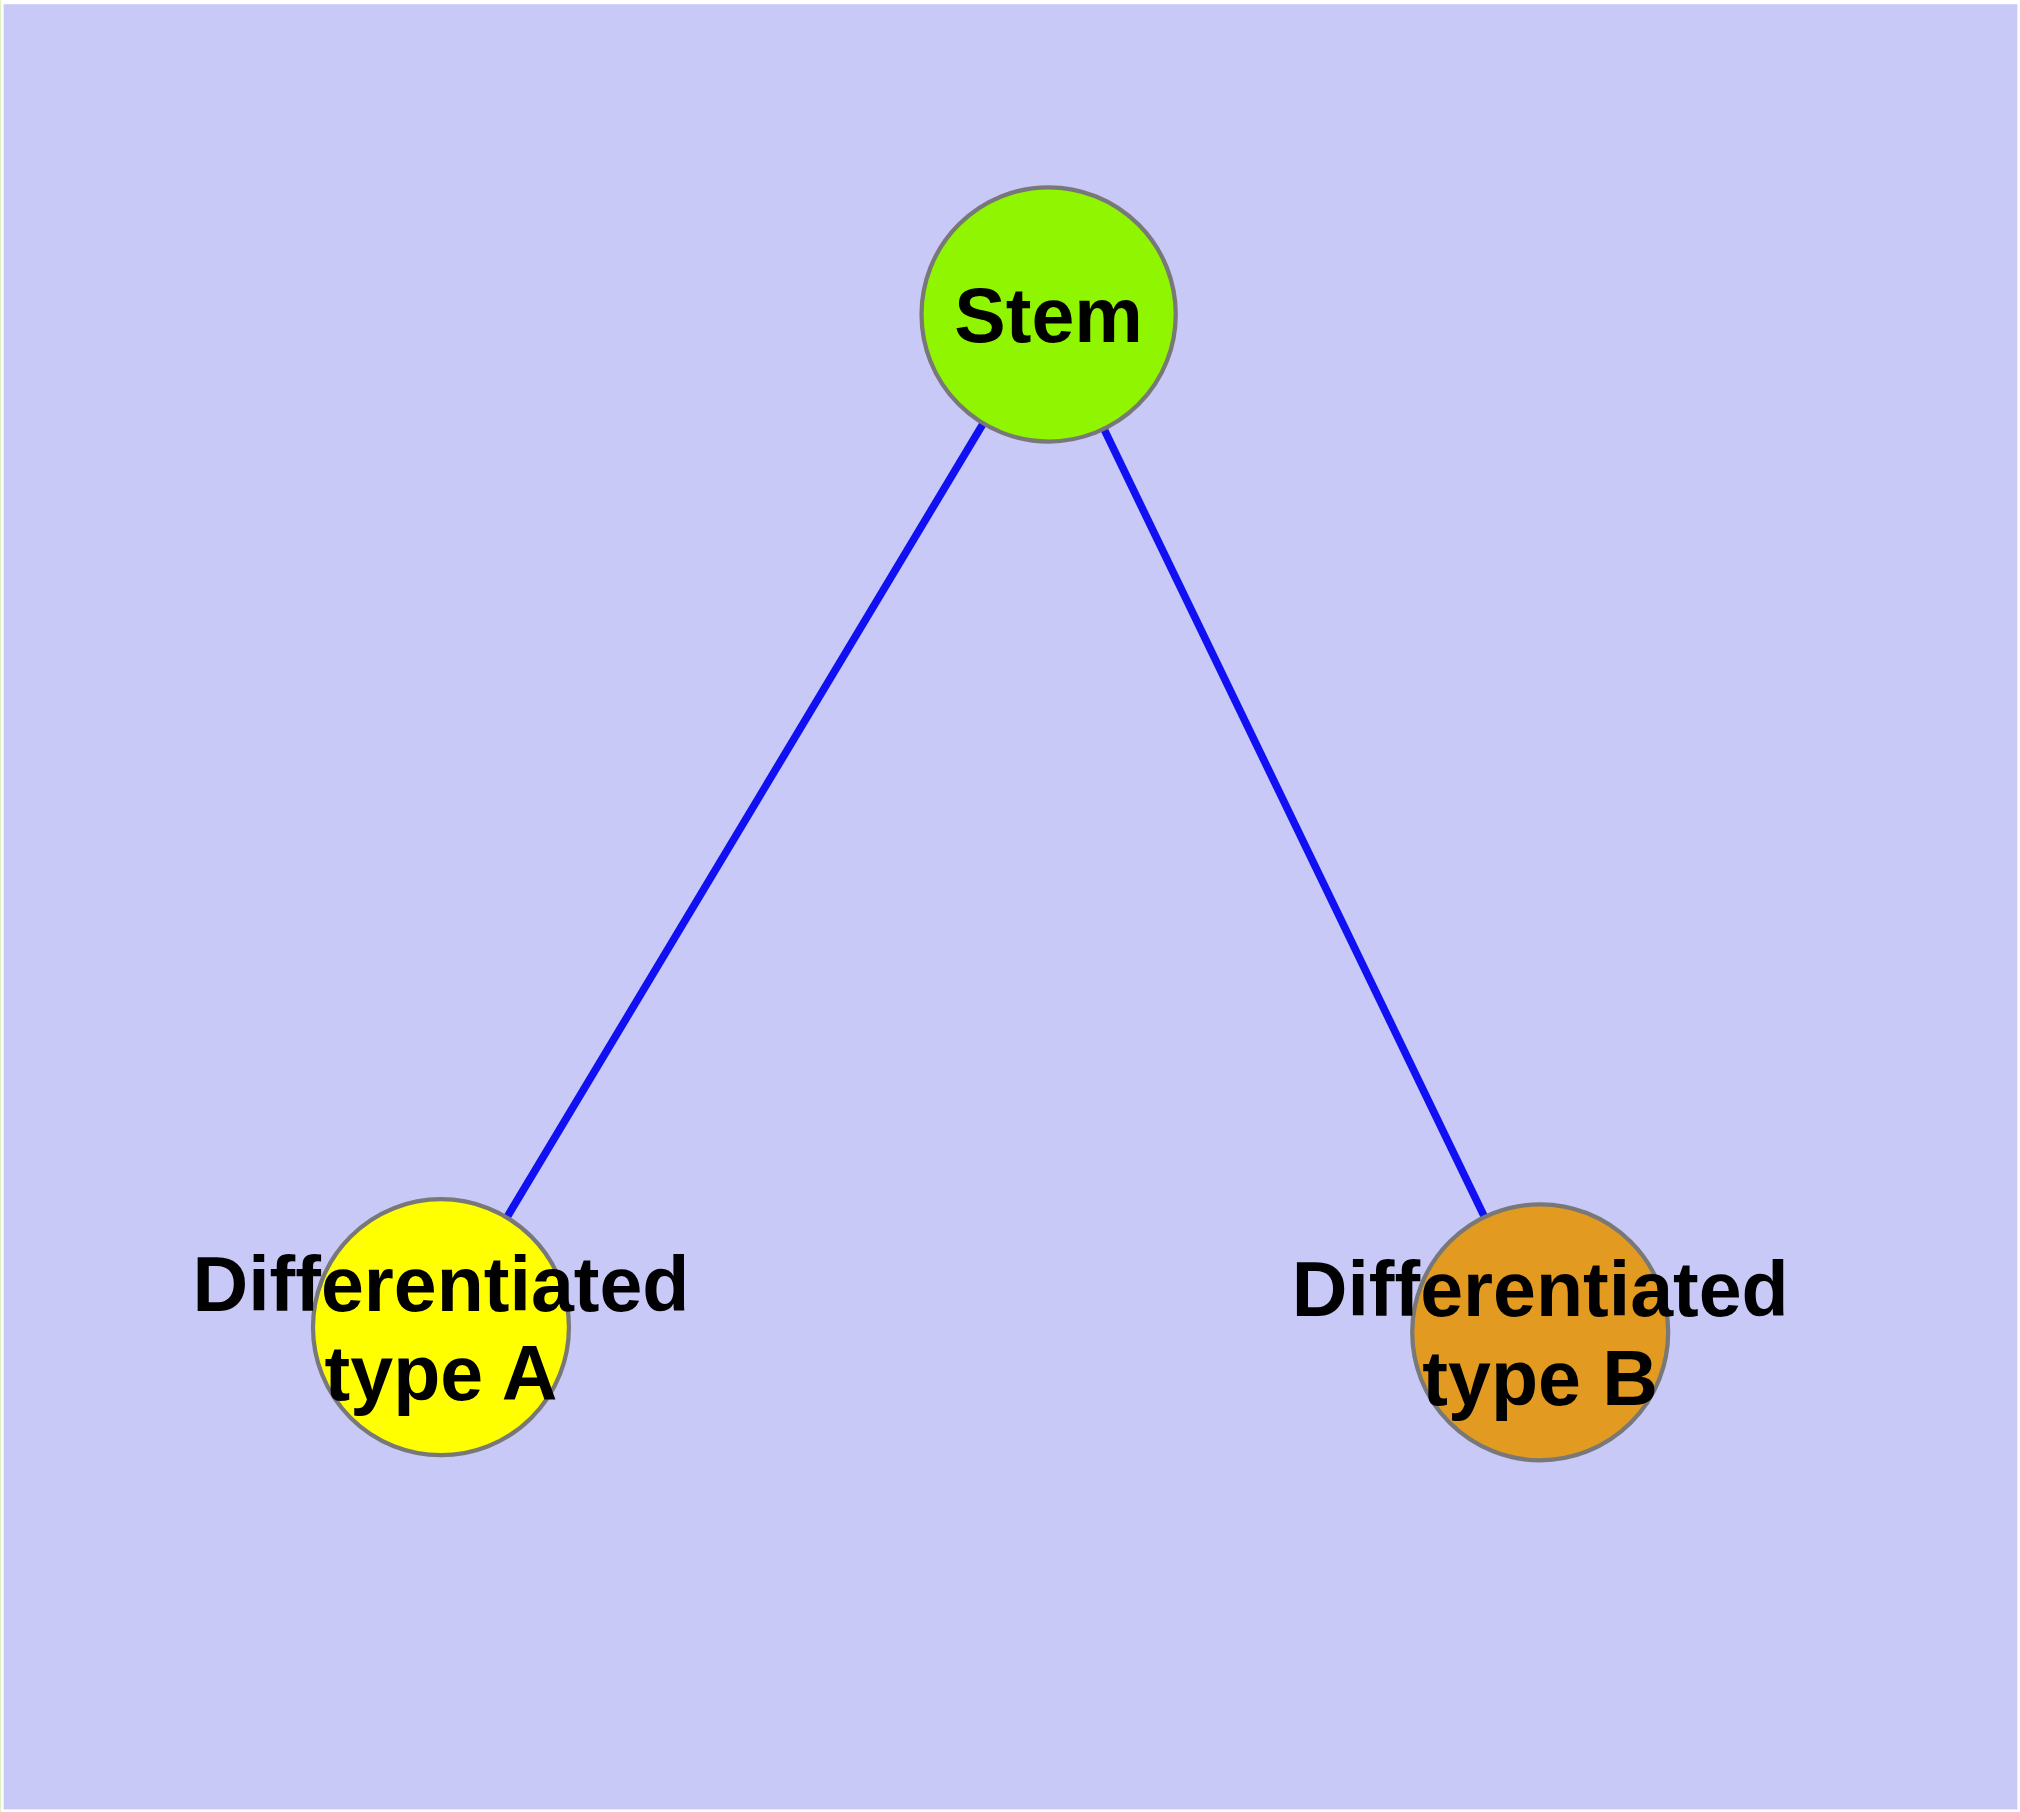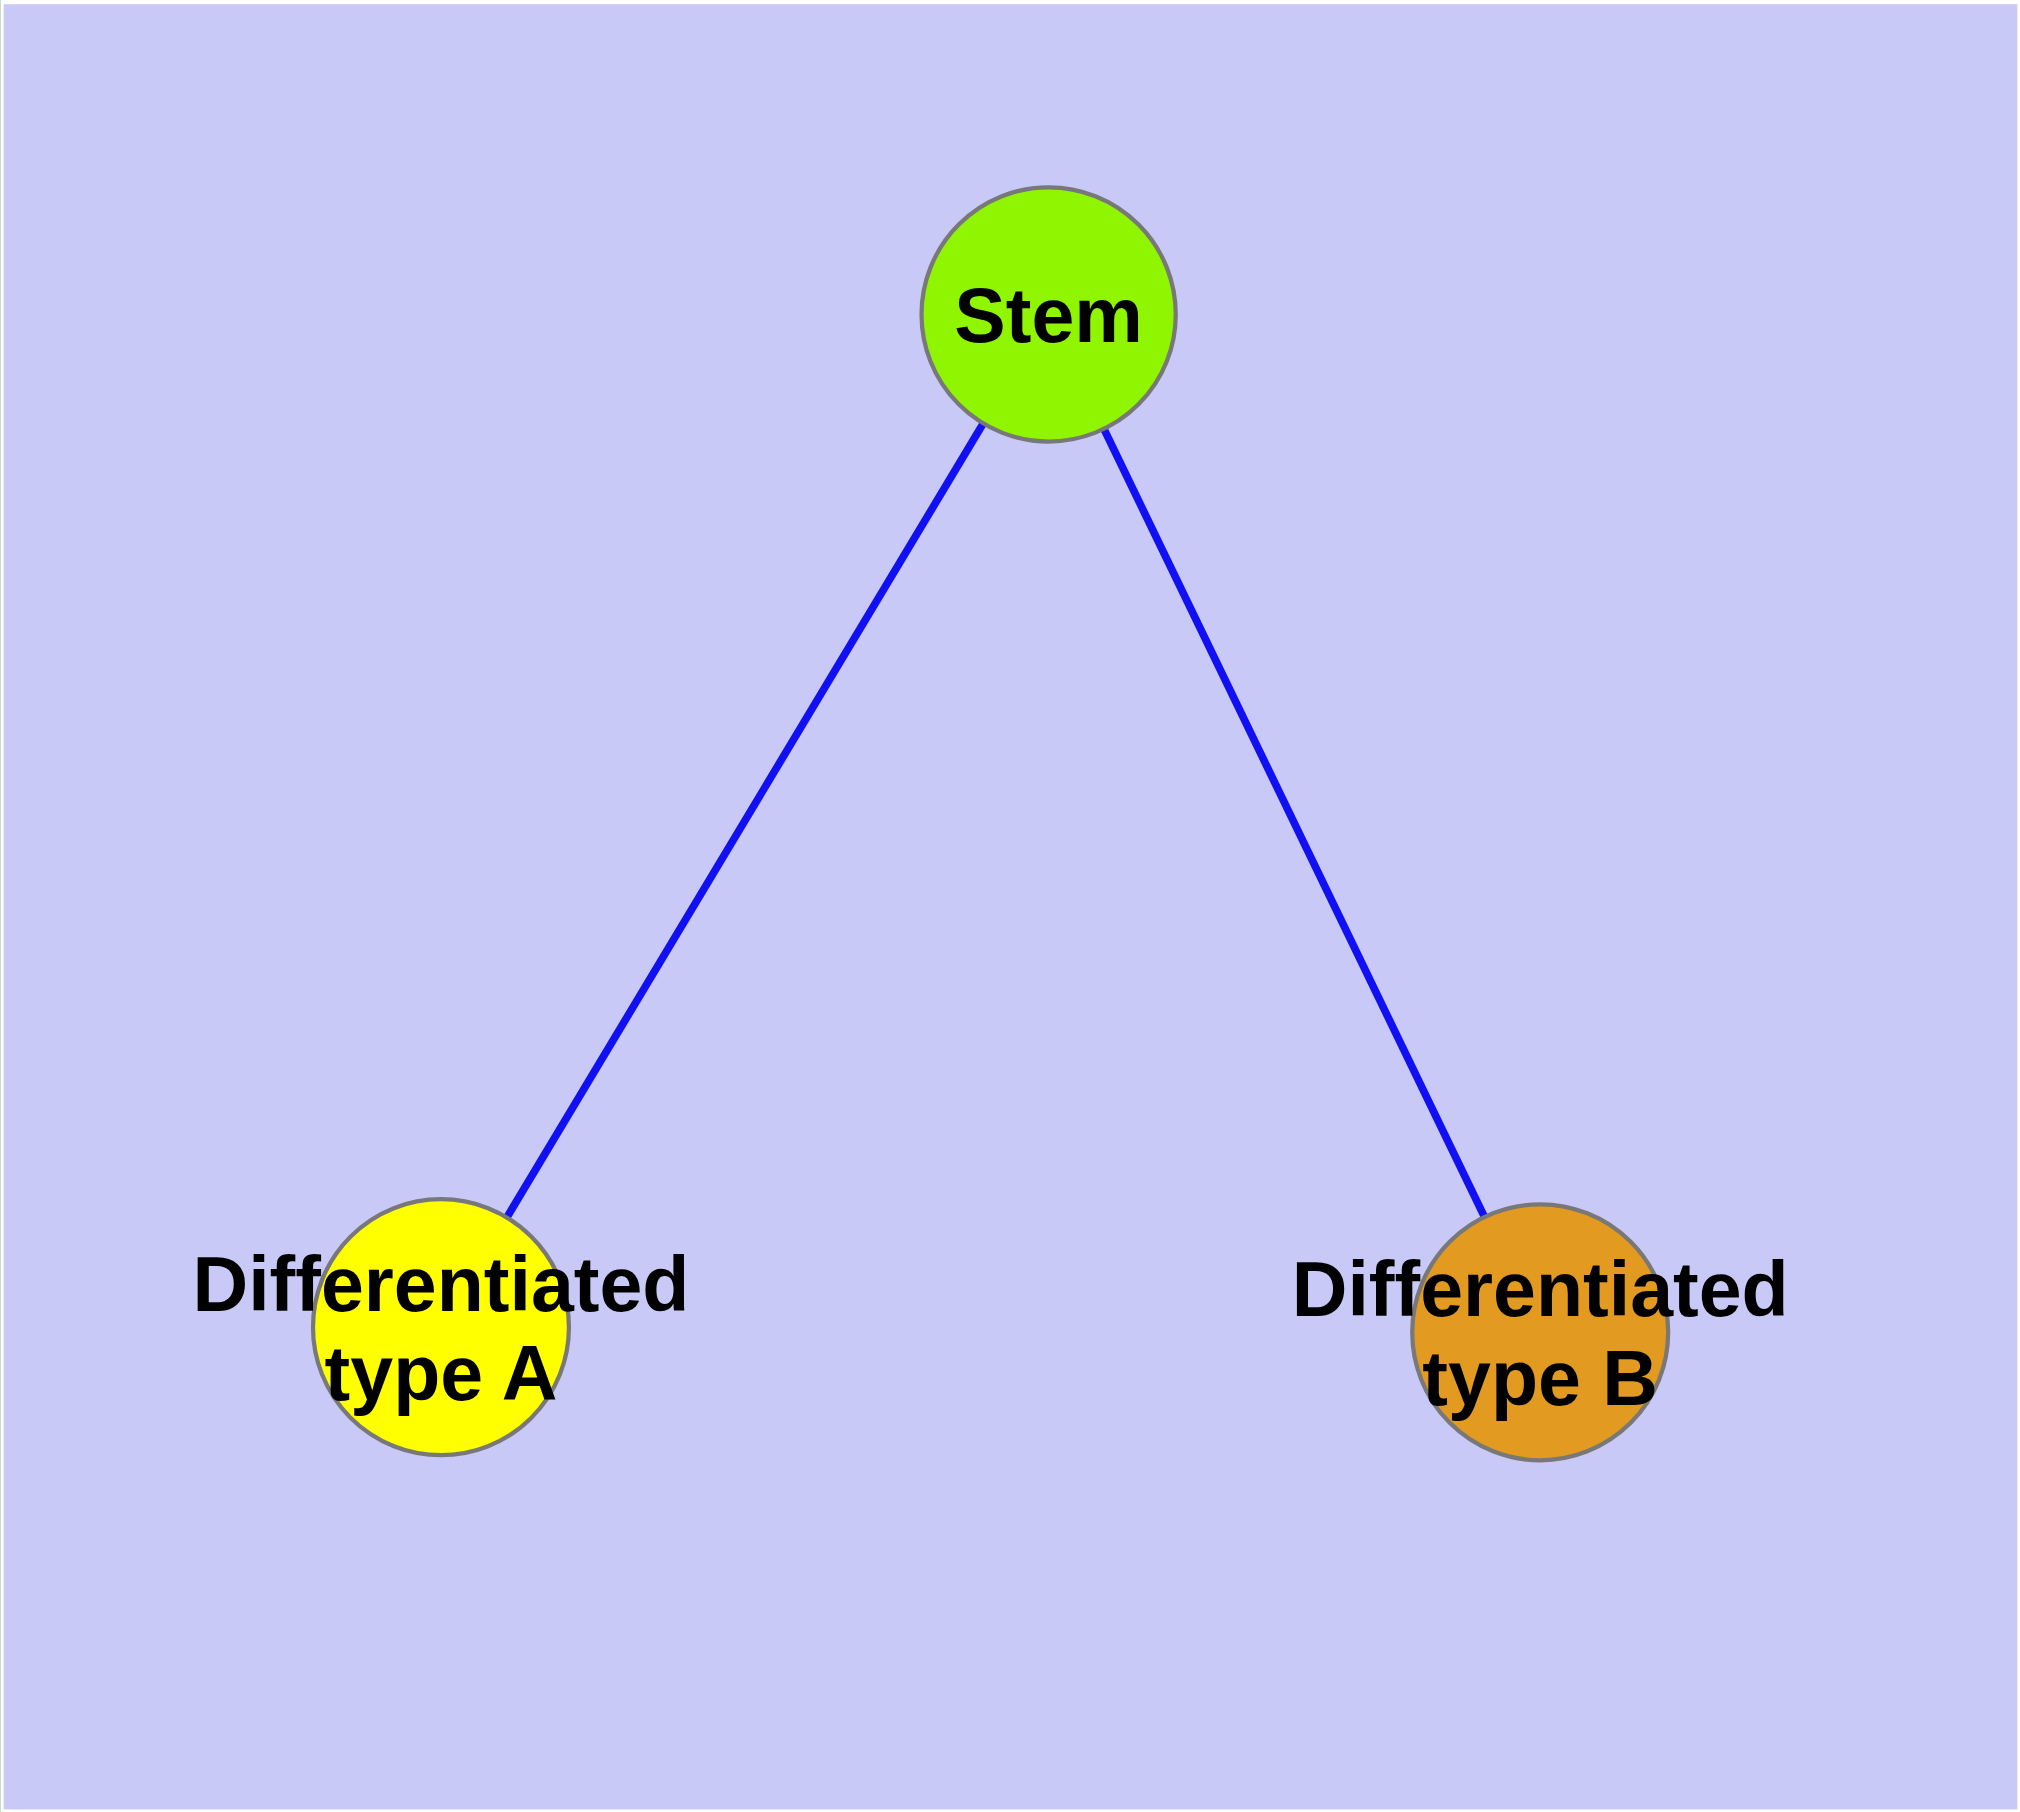--- a/index.html
+++ b/index.html
@@ -5,21 +5,21 @@
   html, body {
     margin: 0;
     padding: 0;
     background: #ffffff;
   }
   .canvas {
     position: relative;
     width: 2021px;
     height: 1812px;
     overflow: hidden;
-    background: #15803d;
+    background: #84cc16;
   }
   svg {
     display: block;
   }
   text {
     font-family: "Liberation Sans", sans-serif;
     font-weight: bold;
   }
 </style>
 </head>

